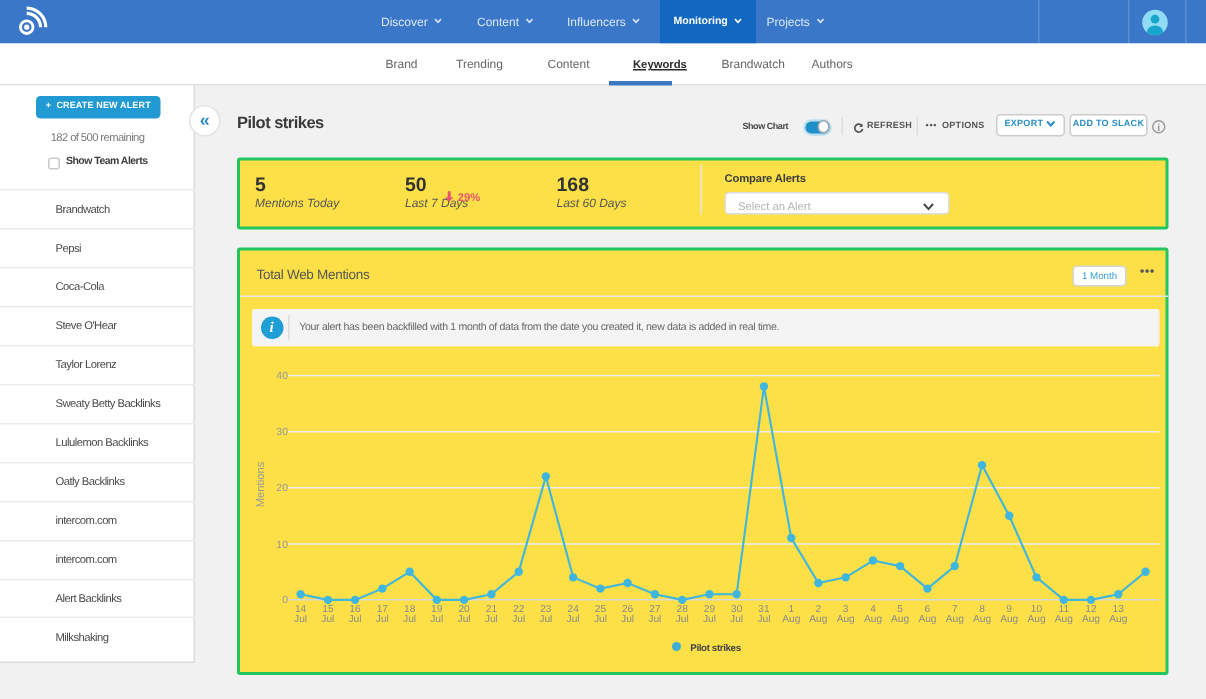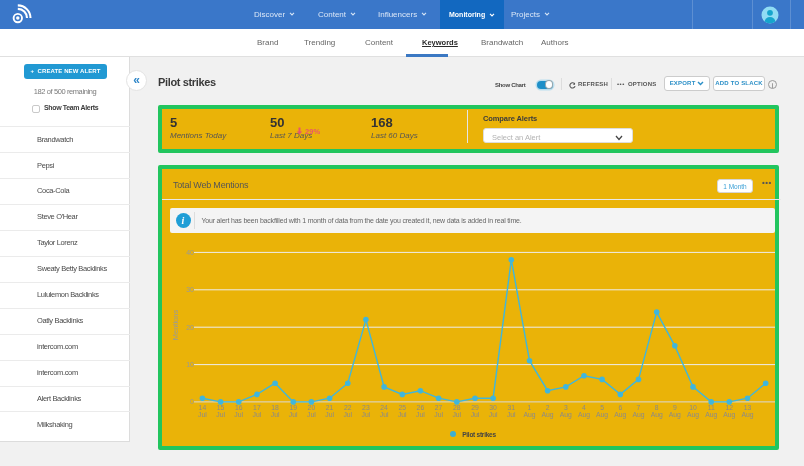--- a/index.html
+++ b/index.html
@@ -36,21 +36,21 @@
 #title { left:158px; top:75.5px; font-size:11px; font-weight:bold; color:#3a3a3a; letter-spacing:-0.35px; }
 #showchart { left:495px; top:81.5px; font-size:6px; letter-spacing:-0.3px; font-weight:bold; color:#444; }
 #toggle { left:536.5px; top:80.5px; width:16px; height:8.5px; background:#1e8fc8; border-radius:5px; box-shadow:0 0 0 1.5px rgba(120,200,235,0.45); }
 #toggle .knob { position:absolute; right:-0.5px; top:-0.25px; width:8.5px; height:9px; background:#fff; border:1px solid #9aa7ad; border-radius:50%; }
 .csep { top:78px; width:1px; height:12px; background:#ddd; }
 .ctrl { top:81px; font-size:6px; font-weight:bold; color:#555; letter-spacing:.2px; }
 .btn { top:76px; height:15px; white-space:nowrap; background:#fff; border:1px solid #ccc; border-radius:3px; color:#2b8fc7; font-size:6px; font-weight:bold; text-align:center; line-height:13px; letter-spacing:.2px; }
 #infoq { left:768px; top:79.5px; width:9px; height:9px; border:1px solid #9a9a9a; border-radius:50%; color:#9a9a9a; font-size:7px; text-align:center; line-height:9px; font-weight:bold; }
 
 
-.card { background:#eab308; border:4px solid #22c55e; border-radius:2px; }
+.card { background:#fde047; border:2px solid #22c55e; border-radius:2px; }
 #stats { left:158px; top:105px; width:621px; height:48px; }
 .num { top:115px; font-size:13px; font-weight:bold; color:#333; }
 .lbl { top:131px; font-size:8px; color:#555;font-style:italic; }
 #delta { left:296px; top:116px; font-size:7.5px; font-weight:bold; color:#e9556d;margin-top:11px; }
 #statsep { left:467px; top:110px; width:1px; height:33px; background:#e5e5e5; }
 #cmplbl { left:483px; top:114px; font-size:7.5px; letter-spacing:-0.1px; font-weight:bold; color:#3c3c3c; }
 #select { left:483px; top:128px; width:150px; height:15px; background:#fff; border:1px solid #ddd; border-radius:3px; }
 #select span { position:absolute; left:8px; top:3.5px; font-size:7.5px; color:#b3b3b3; }
 
 

